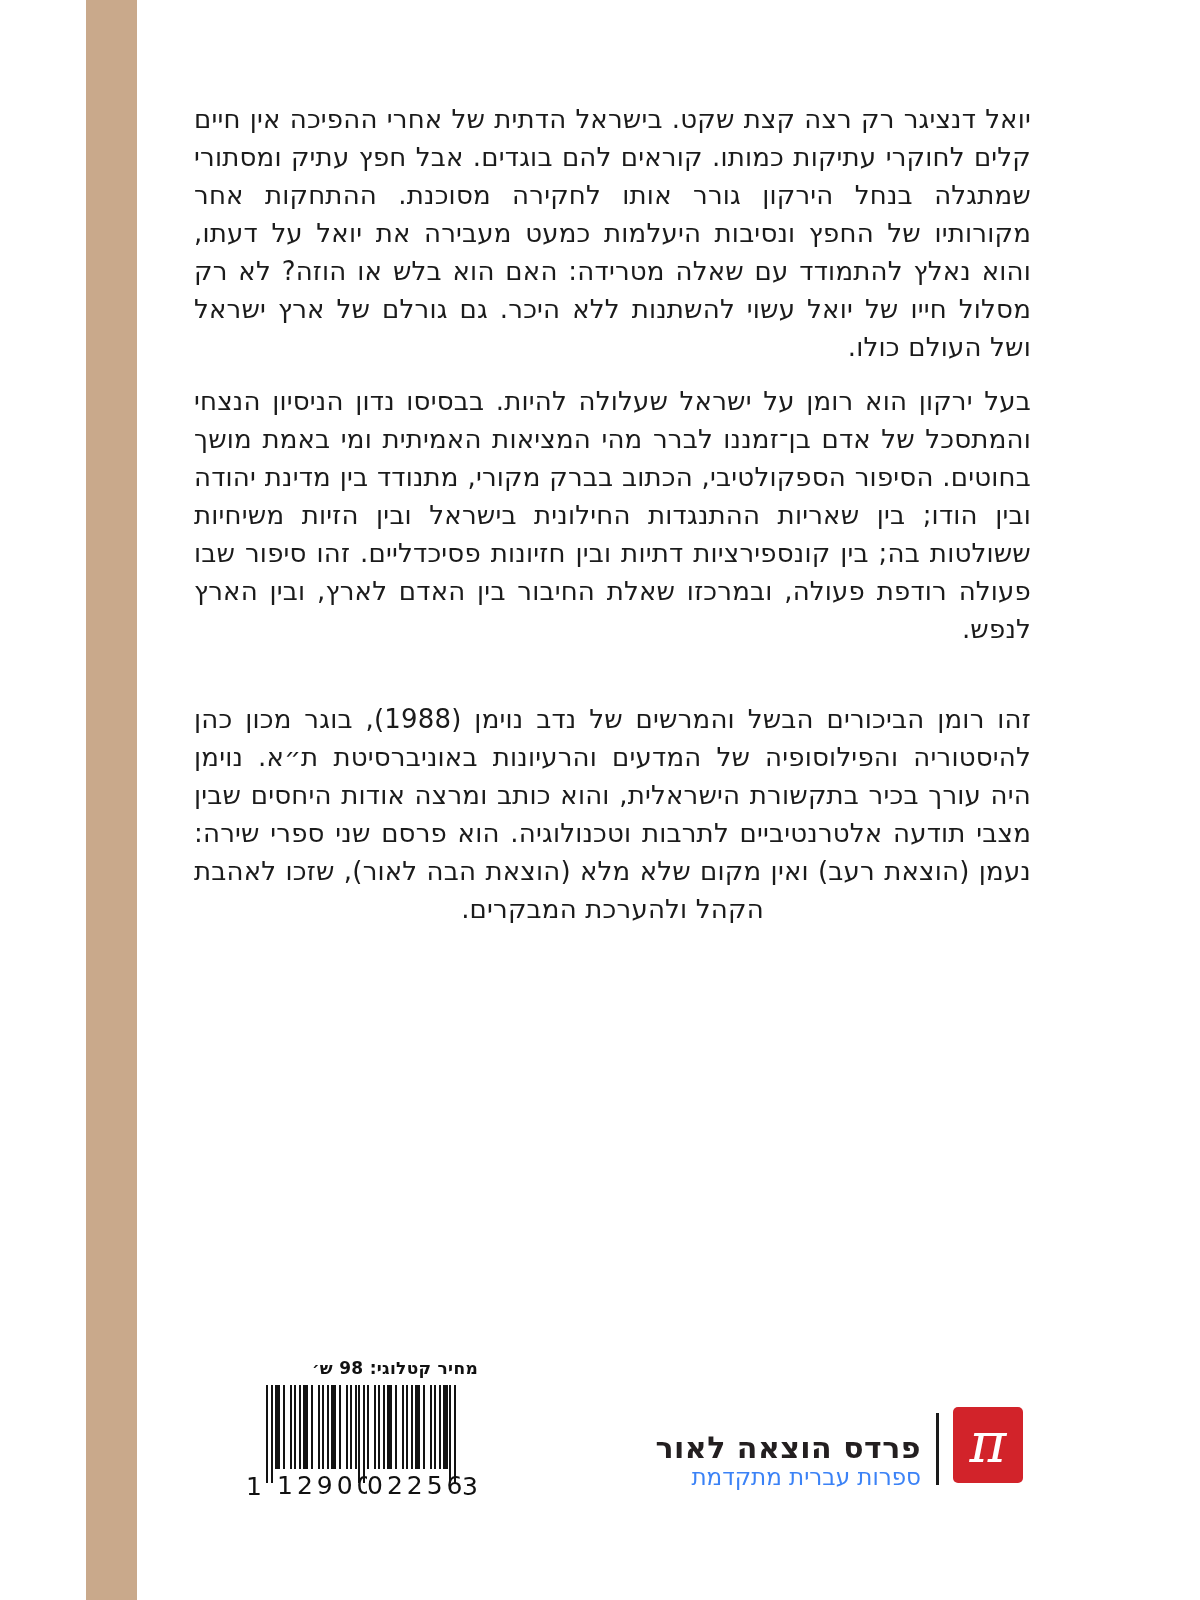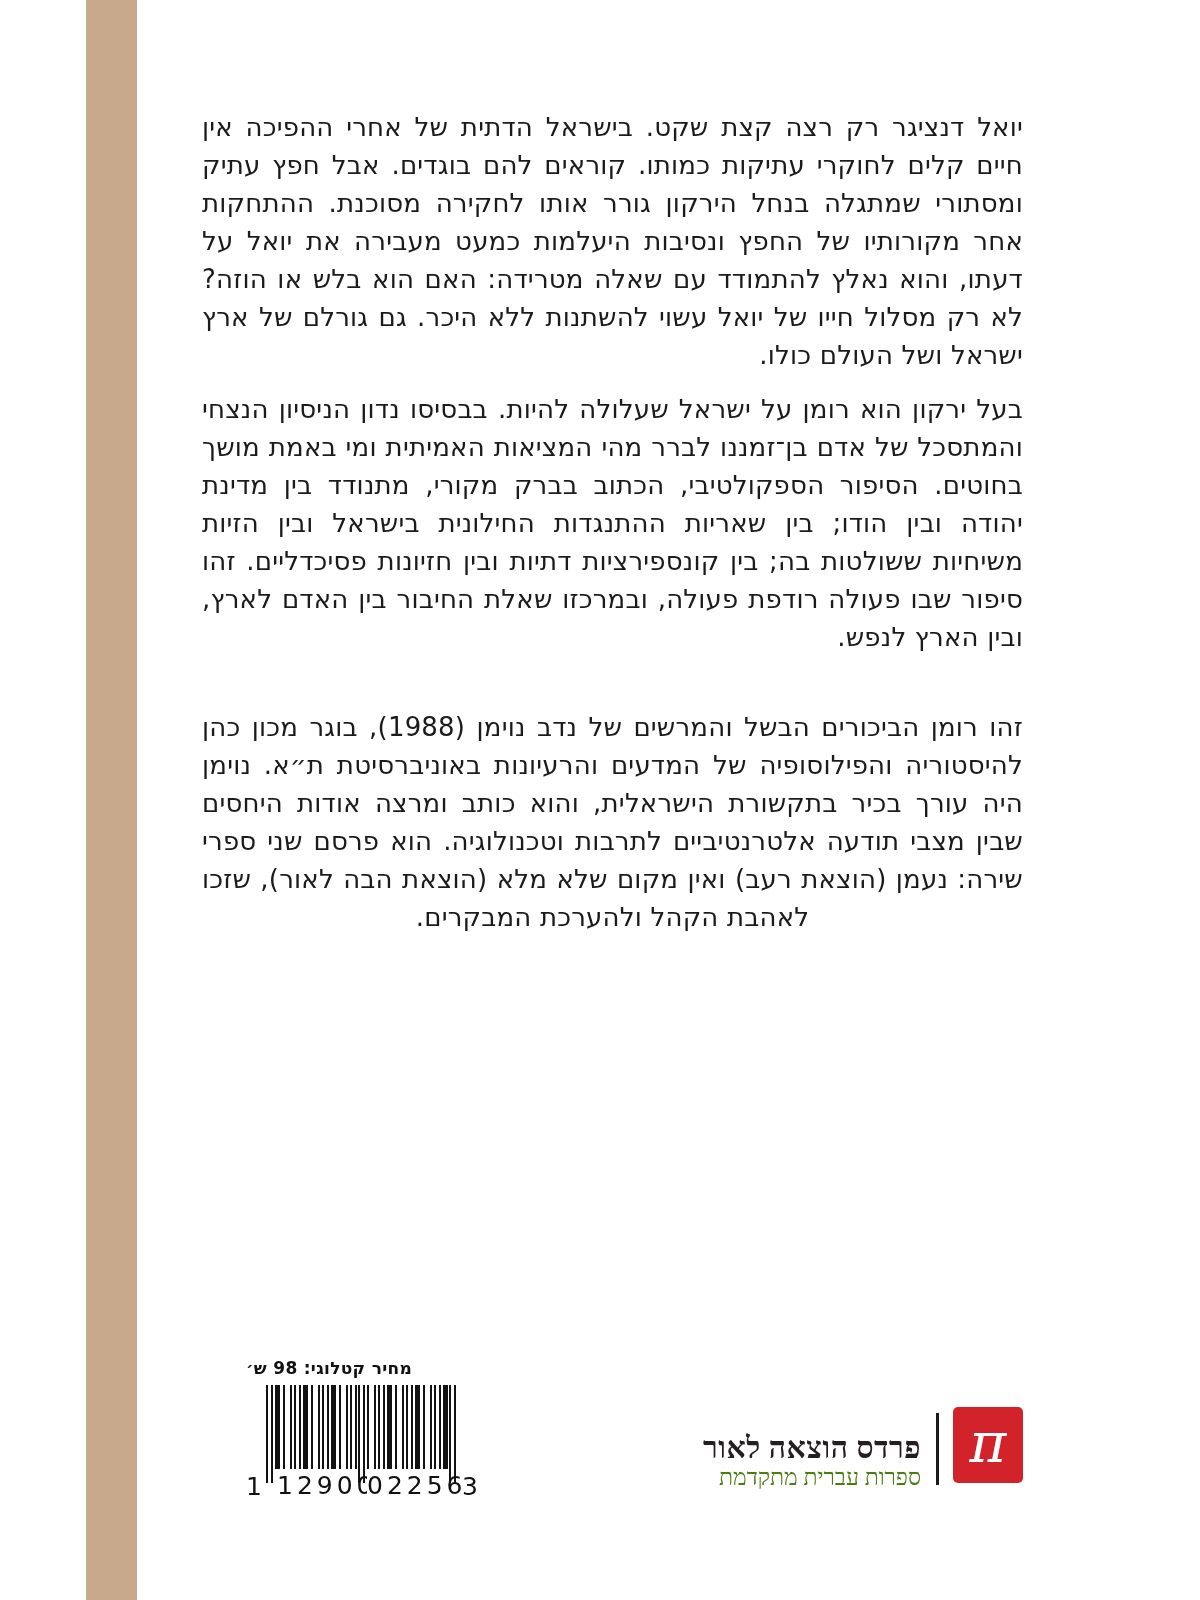--- a/index.html
+++ b/index.html
@@ -11,30 +11,30 @@
   .accent-stripe {
     position:absolute; left:86px; top:0; width:51px; height:1600px;
   }
   
   .blurb {
     position:absolute; top:96px; right:165px; width:845px;
     direction:rtl; text-align:justify;
     font-size:26px; line-height:38px; color:#1b1b1b;
     letter-spacing:0.2px;
   }
-  .blurb p { margin:12px; text-align-last:right; }
+  .blurb p { margin:4px; text-align-last:right; }
   .blurb p.p1 { margin-bottom:16px; }
   .blurb p.p2 { margin-bottom:52px; }
   .blurb p.center-last { text-align-last:center; }
   .blurb .bold { font-weight:normal; }
 
   
   .barcode-block { position:absolute; left:246px; top:1358px; width:232px; }
   .price-label {
-    direction:rtl; text-align:left; font-size:17px; font-weight:bold;
+    direction:rtl; text-align:right; font-size:17px; font-weight:bold;
     color:#111; margin-bottom:7px; letter-spacing:0.3px;
   }
   .bc { position:relative; height:116px; }
   .bc-bars {
     position:absolute; left:20px; right:20px; top:0; height:84px;
     background:repeating-linear-gradient(90deg,
       #121212 0 2px,  #ffffff 2px 5px,
       #121212 5px 7px, #ffffff 7px 9px,
       #121212 9px 14px, #ffffff 14px 17px,
       #121212 17px 19px, #ffffff 19px 24px,
@@ -69,24 +69,24 @@
   }
   .pub-logo .pi {
     color:#ffffff; font-family:"DejaVu Serif", serif; font-style:italic;
     font-size:56px; line-height:1; transform:translateY(-2px);
   }
   .pub-divider {
     position:absolute; right:84px; top:8px; width:3px; height:72px; background:#1a1a1a;
   }
   .pub-text {
     position:absolute; right:102px; top:26px;
-    direction:rtl; text-align:right; white-space:nowrap;font-family:Liberation Serif, serif;
+    direction:rtl; text-align:right; white-space:nowrap;
   }
   .pub-name { font-size:30px; font-weight:bold; color:#231f20; line-height:33px; letter-spacing:0.5px; }
-  .pub-tagline { font-size:23px; color:#4d7c0f; line-height:27px; }
+  .pub-tagline { font-size:23px; color:#3b82f6; line-height:27px; }
 </style>
 </head>
 <body>
 
 <div class="accent-stripe" style="background-color: rgb(201, 169, 139);"></div>
 
 <div class="blurb">
   <p class="p1"><span>יואל דנציגר רק רצה קצת שקט. בישראל הדתית של אחרי ההפיכה אין חיים קלים לחוקרי עתיקות כמותו. קוראים להם בוגדים. אבל חפץ עתיק ומסתורי שמתגלה בנחל הירקון גורר אותו לחקירה מסוכנת. ההתחקות אחר מקורותיו של החפץ ונסיבות היעלמות כמעט מעבירה את יואל על דעתו, והוא נאלץ להתמודד עם שאלה מטרידה: האם הוא בלש או הוזה? לא רק מסלול חייו של יואל עשוי להשתנות ללא היכר. גם גורלם של ארץ ישראל ושל העולם כולו.</span></p>
   <p class="p2"><span class="bold">בעל ירקון</span><span> הוא רומן על ישראל שעלולה להיות. בבסיסו נדון הניסיון הנצחי והמתסכל של אדם בן־זמננו לברר מהי המציאות האמיתית ומי באמת מושך בחוטים. הסיפור הספקולטיבי, הכתוב בברק מקורי, מתנודד בין מדינת יהודה ובין הודו; בין שאריות ההתנגדות החילונית בישראל ובין הזיות משיחיות ששולטות בה; בין קונספירציות דתיות ובין חזיונות פסיכדליים. זהו סיפור שבו פעולה רודפת פעולה, ובמרכזו שאלת החיבור בין האדם לארץ, ובין הארץ לנפש.</span></p>
   <p class="p3 center-last"><span>זהו רומן הביכורים הבשל והמרשים של </span><span class="bold">נדב נוימן</span><span> (1988), בוגר מכון כהן להיסטוריה והפילוסופיה של המדעים והרעיונות באוניברסיטת ת״א. נוימן היה עורך בכיר בתקשורת הישראלית, והוא כותב ומרצה אודות היחסים שבין מצבי תודעה אלטרנטיביים לתרבות וטכנולוגיה. הוא פרסם שני ספרי שירה: </span><span class="bold">נעמן</span><span> (הוצאת רעב) </span><span class="bold">ואין מקום שלא מלא</span><span> (הוצאת הבה לאור), שזכו לאהבת הקהל ולהערכת המבקרים.</span></p>

